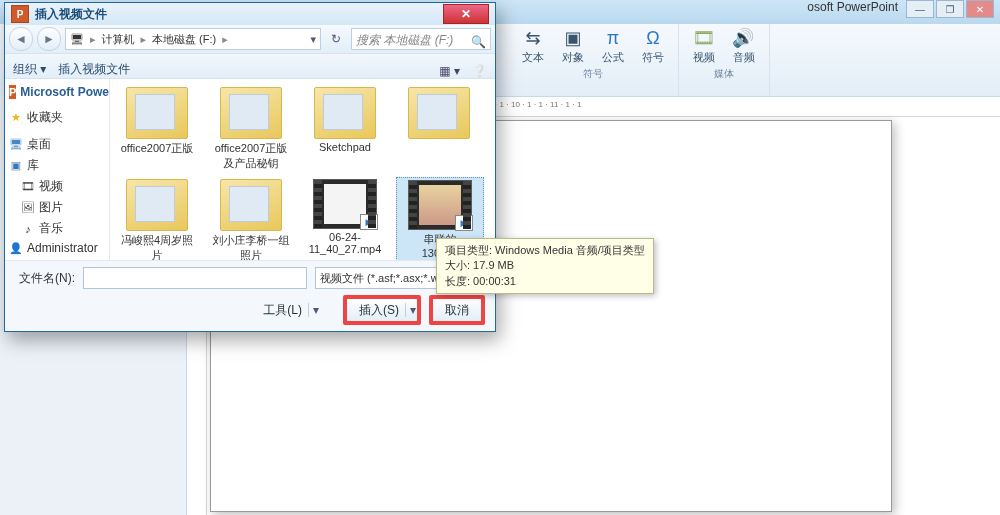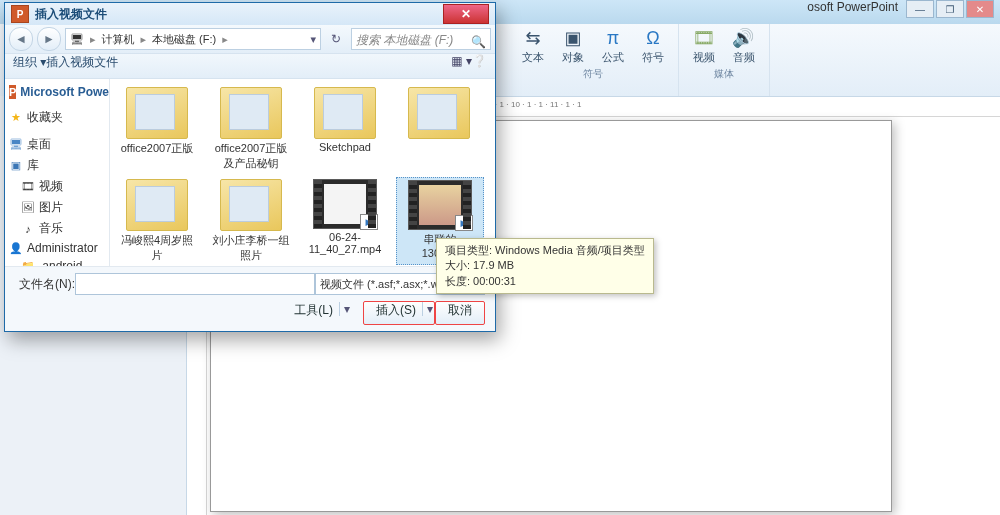--- a/index.html
+++ b/index.html
@@ -26,21 +26,21 @@
 .dlg-title .ic{width:16px;height:16px;background:#d05a2a;border:1px solid #a8451e;margin-right:6px;display:flex;align-items:center;justify-content:center;color:#fff;font-size:10px}
 .dlg-title .sp{flex:1}
 .dlg-close{width:44px;height:18px;background:linear-gradient(#e68,#c33);color:#fff;display:flex;align-items:center;justify-content:center;border:1px solid #a22;font-size:12px}
 .dlg-nav{height:28px;background:linear-gradient(#f4f9fd,#e3eef8);display:flex;align-items:center;gap:4px;padding:0 4px;border-bottom:1px solid #d6e3ef}
 .nav-btn{width:22px;height:22px;border:1px solid #c3d5e5;border-radius:11px;background:linear-gradient(#fff,#e3eef8);display:flex;align-items:center;justify-content:center;color:#678}
 .crumb{flex:1;height:20px;border:1px solid #bcd0e2;background:#fff;display:flex;align-items:center;padding:0 4px;color:#333;font-size:11px;gap:6px}
 .crumb span.sep{color:#888}
 .refresh{width:22px;text-align:center;color:#557}
 .search{width:130px;height:20px;border:1px solid #bcd0e2;background:#fff;display:flex;align-items:flex-end;padding:0 4px;color:#888;font-style:italic}
 .search .ic{margin-left:auto;color:#557;font-style:normal}
-.dlg-tool{height:24px;background:linear-gradient(#f1f7fc,#e3eef8);display:flex;align-items:flex-start;padding:0 8px;border-bottom:1px solid #d6e3ef;color:#2a4c6e}
+.dlg-tool{height:24px;background:linear-gradient(#f1f7fc,#e3eef8);display:flex;align-items:flex-end;gap:12px;padding:0 8px;border-bottom:1px solid #d6e3ef;color:#2a4c6e}
 .dlg-tool .sp{flex:1}
 .tool-ic{color:#446}
 .dlg-body{flex:1;display:flex;min-height:0}
 .tree{width:100px;border-right:1px solid #e2e9f0;padding:4px 2px;overflow:hidden}
 .tree-item{display:flex;align-items:center;gap:4px;padding:2px;color:#333;white-space:nowrap}
 .tree-item.head{color:#2a5e94;font-weight:bold}
 .tree-item .ic{width:14px;height:14px;display:flex;align-items:center;justify-content:center;font-size:11px}
 .ic-fav{color:#f4b618}
 .ic-lib{color:#3b76b5}
 .ic-desk{color:#4a86c5}
@@ -51,26 +51,26 @@
 .file.sel{background:#cde6f7;border:1px dotted #5693c9}
 .fthumb{width:60px;height:50px;background:linear-gradient(160deg,#f7e6a8,#e9c75c);border:1px solid #d6b94e;border-radius:2px;position:relative;margin-bottom:2px}
 .fthumb.img::after{content:"";position:absolute;left:8px;top:6px;width:38px;height:34px;background:#dfeaf4;border:1px solid #bcd}
 .vthumb{width:62px;height:48px;background:#2b2b2b;border:1px solid #5a5a5a;position:relative;margin-bottom:2px}
 .vthumb::before,.vthumb::after{content:"";position:absolute;top:0;bottom:0;width:8px;background:repeating-linear-gradient(#444 0 4px,#222 4px 8px)}
 .vthumb::before{left:0}.vthumb::after{right:0}
 .vthumb .inner{position:absolute;left:10px;right:10px;top:4px;bottom:4px;background:linear-gradient(#e8d2a0,#c98);}
 .vthumb .inner.light{background:#f4f4f4}
 .play{position:absolute;right:-2px;bottom:-2px;width:16px;height:14px;background:#fff;border:1px solid #888;color:#3478c0;font-size:9px;display:flex;align-items:center;justify-content:center}
 .dlg-foot{padding:6px 10px;display:flex;flex-direction:column;gap:6px;border-top:1px solid #e2e9f0;background:#f4f8fc}
-.row{display:flex;align-items:center;}
+.row{display:flex;align-items:center;gap:8px}
 .lbl{width:60px;text-align:right;color:#333}
 .txt{flex:1;height:20px;border:1px solid #aec5da;background:#fff;padding:0 4px}
 .combo{width:160px;height:20px;border:1px solid #aec5da;background:#fff;display:flex;align-items:center;padding:0 4px;font-size:11px;color:#333}
 .combo .arr{margin-left:auto;color:#557}
-.btn{height:22px;padding:0 12px;border:1px solid #ef4444;background:linear-gradient(#fefefe,#e3eef8);display:flex;align-items:flex-start;color:#233;border-radius:2px}
+.btn{height:22px;padding:0 12px;border:4px solid #ef4444;background:linear-gradient(#fefefe,#e3eef8);display:flex;align-items:center;color:#233;border-radius:2px}
 .btn.split{padding-right:1px}
 .btn .arr{margin-left:6px;border-left:1px solid #bcd0e2;padding-left:4px;color:#557}
 .tooltip{position:absolute;left:436px;top:238px;background:#ffffe8;border:1px solid #b9b98e;padding:4px 8px;font-size:11px;color:#333;box-shadow:2px 2px 6px rgba(0,0,0,.25);white-space:nowrap}
 .tooltip div{line-height:1.4}
 </style>
 </head>
 <body>
 
 <div class="ppt-win">
   <div class="ppt-title">

